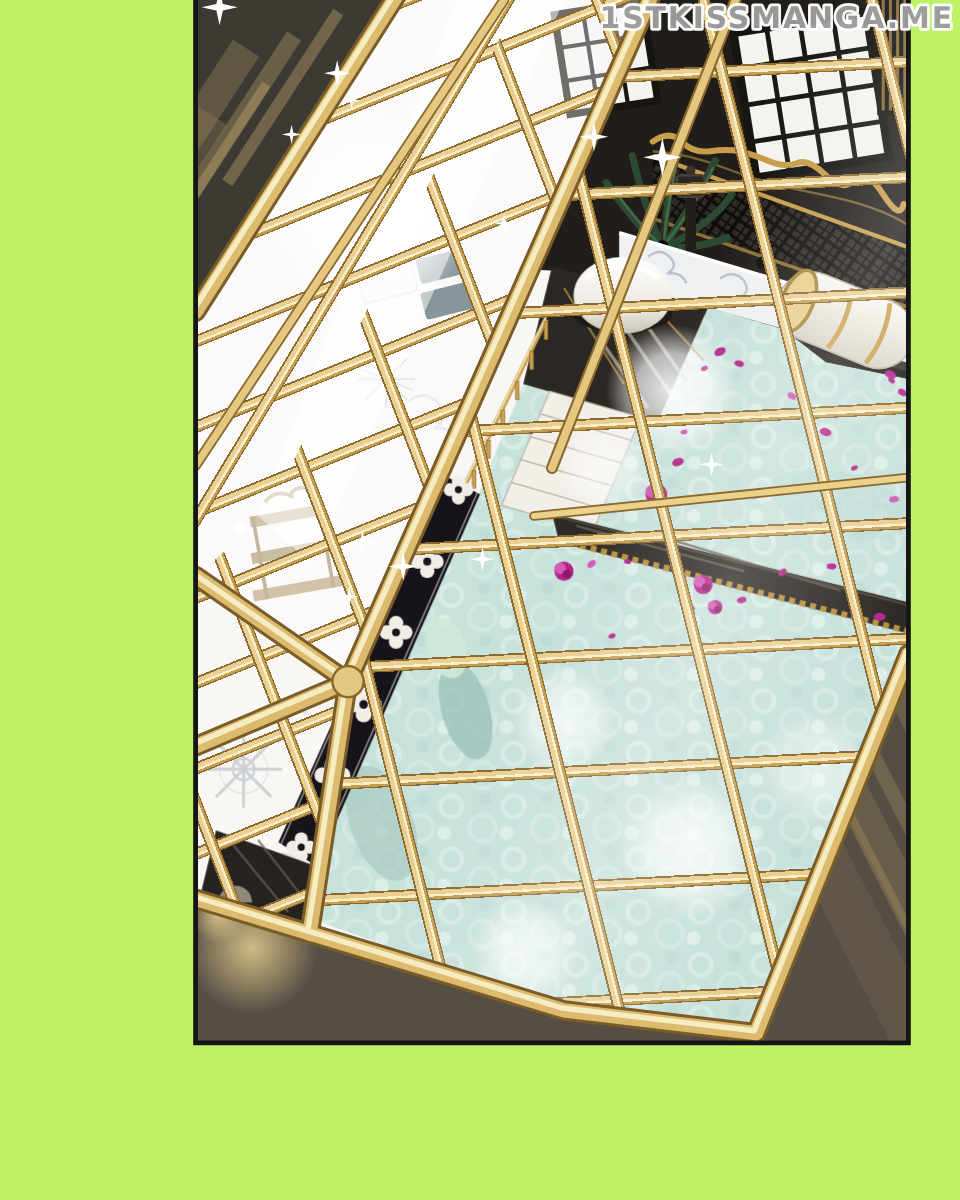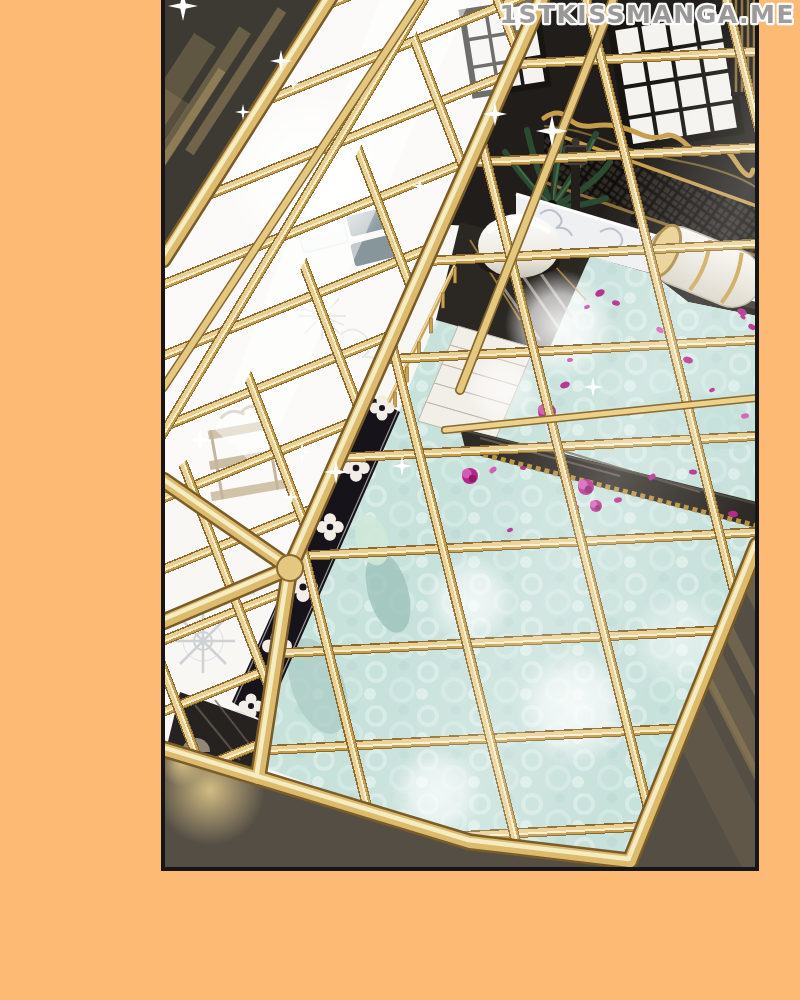--- a/index.html
+++ b/index.html
@@ -1,16 +1,16 @@
 <!DOCTYPE html>
 <html><head>
 <meta charset="utf-8">
 <style>
   html,body{margin:0;padding:0;background:#ffffff;}
-  .stage{position:relative;width:800px;height:1000px;overflow:hidden;background:#fdba74;
+  .stage{position:relative;width:800px;height:1000px;overflow:hidden;background:#bef264;
          font-family:"DejaVu Sans", sans-serif;}
   .layer{position:absolute;left:0;top:0;width:800px;height:1000px;}
   
   .goldgrid{position:absolute;left:0;top:0;width:800px;height:1000px;pointer-events:none;}
   #grid-left-a{
     clip-path:polygon(332px 0,432px 0,222px 430px,163px 480px,163px 258px);
     background-image:
       repeating-linear-gradient(121deg, transparent 0 82px,#8a6a31 82px 83.5px,#e9cf92 83.5px 87px,#f8efc9 87px 89px,#c49d4f 89px 91px,#8a6a31 91px 92px),
       repeating-linear-gradient(158deg, transparent 0 56px,#8a6a31 56px 57.5px,#e9cf92 57.5px 61px,#f8efc9 61px 63px,#c49d4f 63px 65px,#8a6a31 65px 66px);
   }

